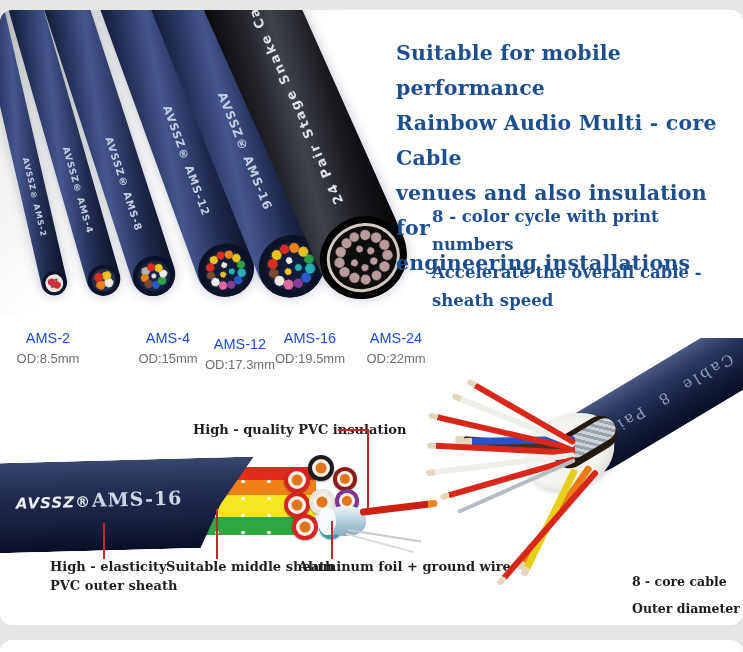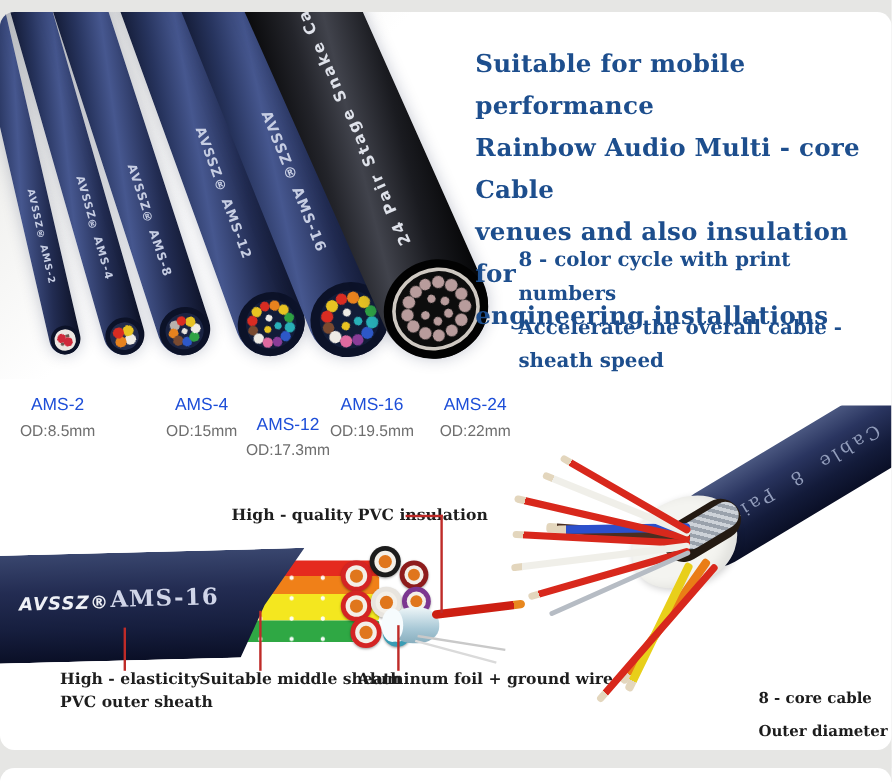--- a/index.html
+++ b/index.html
@@ -185,21 +185,21 @@
     </div>
 
     <div class="clabel" style="left:0px;top:320px;">
       <span class="model">AMS-2</span>
       <span class="od">OD:8.5mm</span>
     </div>
     <div class="clabel" style="left:120px;top:320px;">
       <span class="model">AMS-4</span>
       <span class="od">OD:15mm</span>
     </div>
-    <div class="clabel" style="left:192px;top:336px;">
+    <div class="clabel" style="left:192px;top:326px;">
       <span class="model">AMS-12</span>
       <span class="od">OD:17.3mm</span>
     </div>
     <div class="clabel" style="left:262px;top:320px;">
       <span class="model">AMS-16</span>
       <span class="od">OD:19.5mm</span>
     </div>
     <div class="clabel" style="left:348px;top:320px;">
       <span class="model">AMS-24</span>
       <span class="od">OD:22mm</span>

